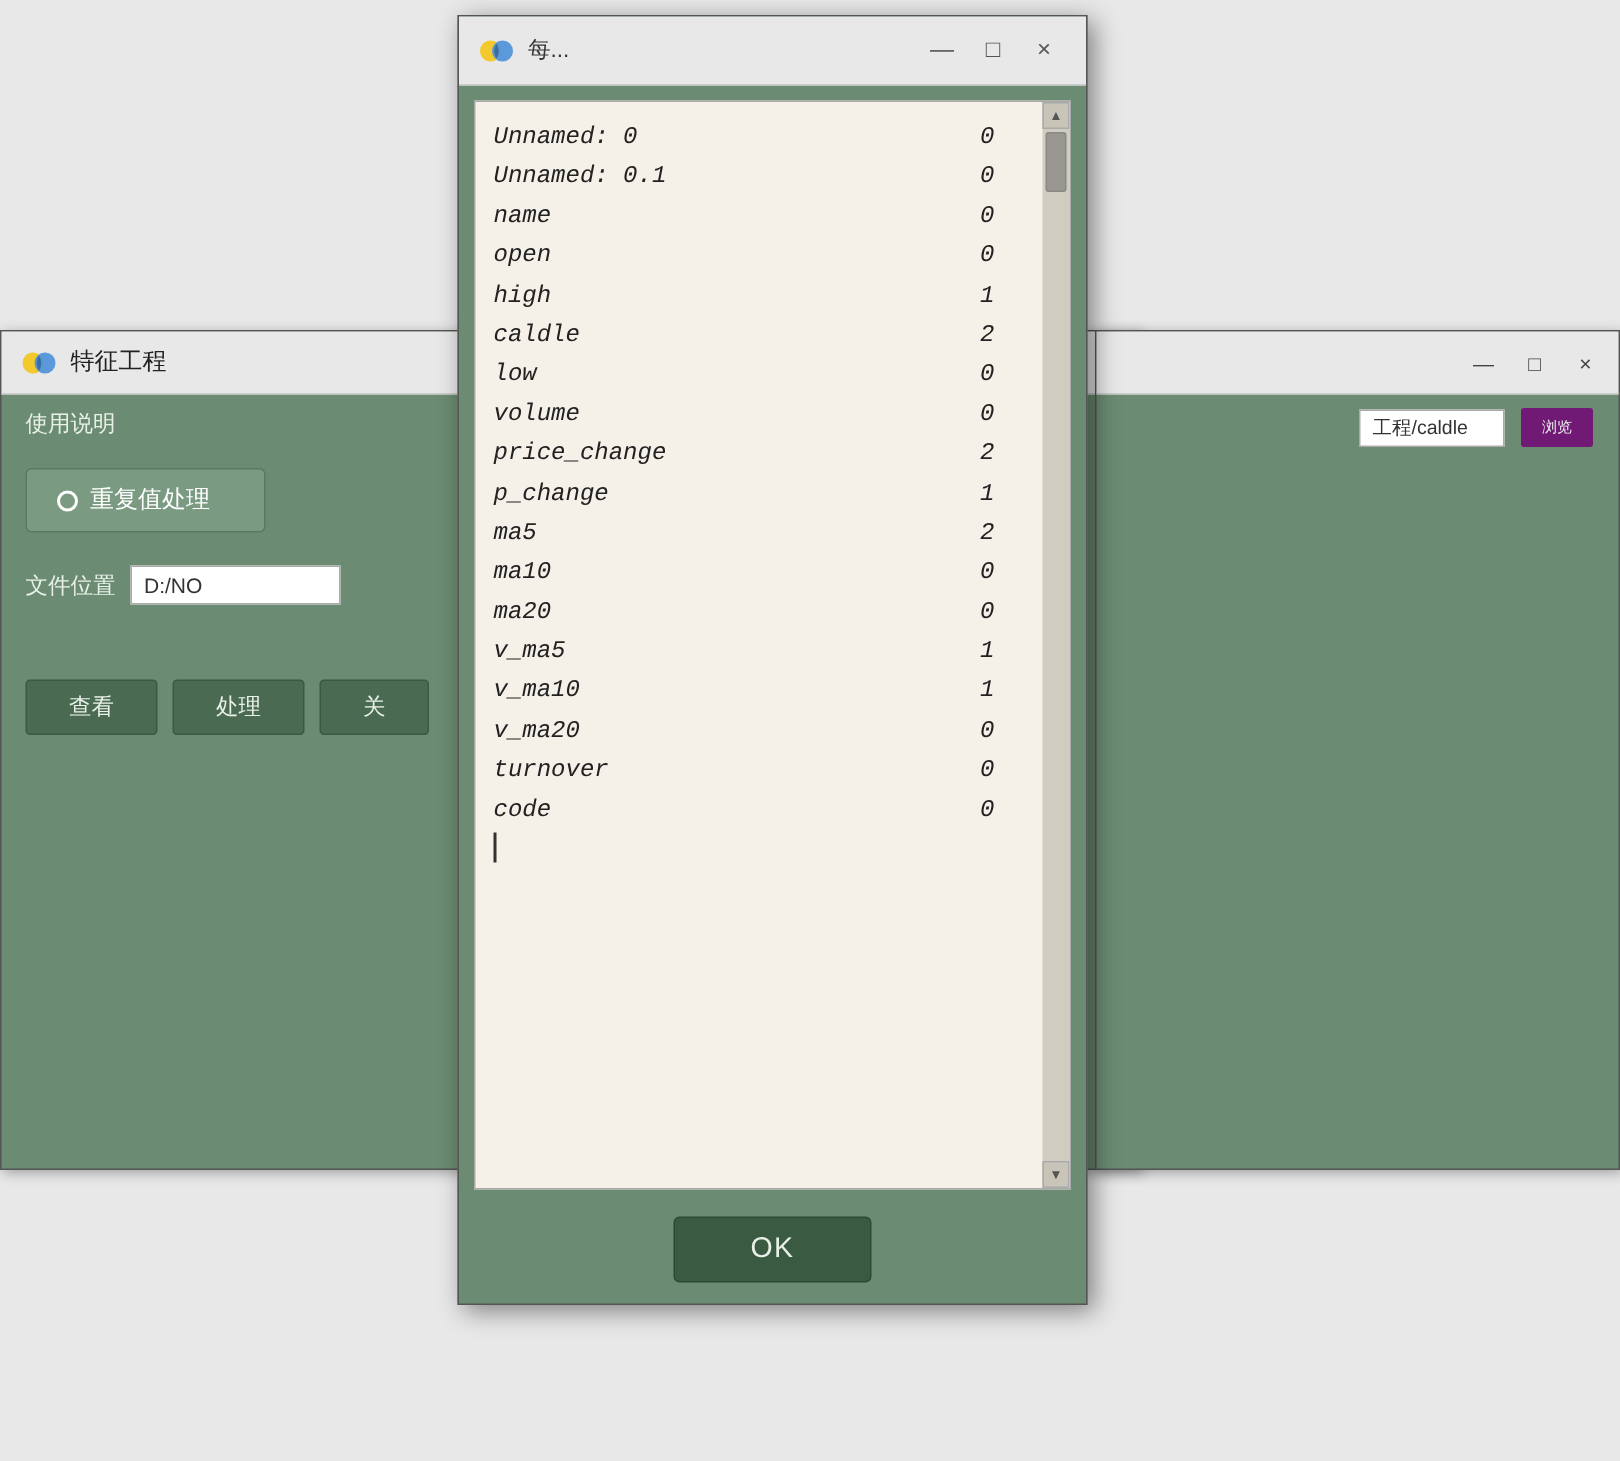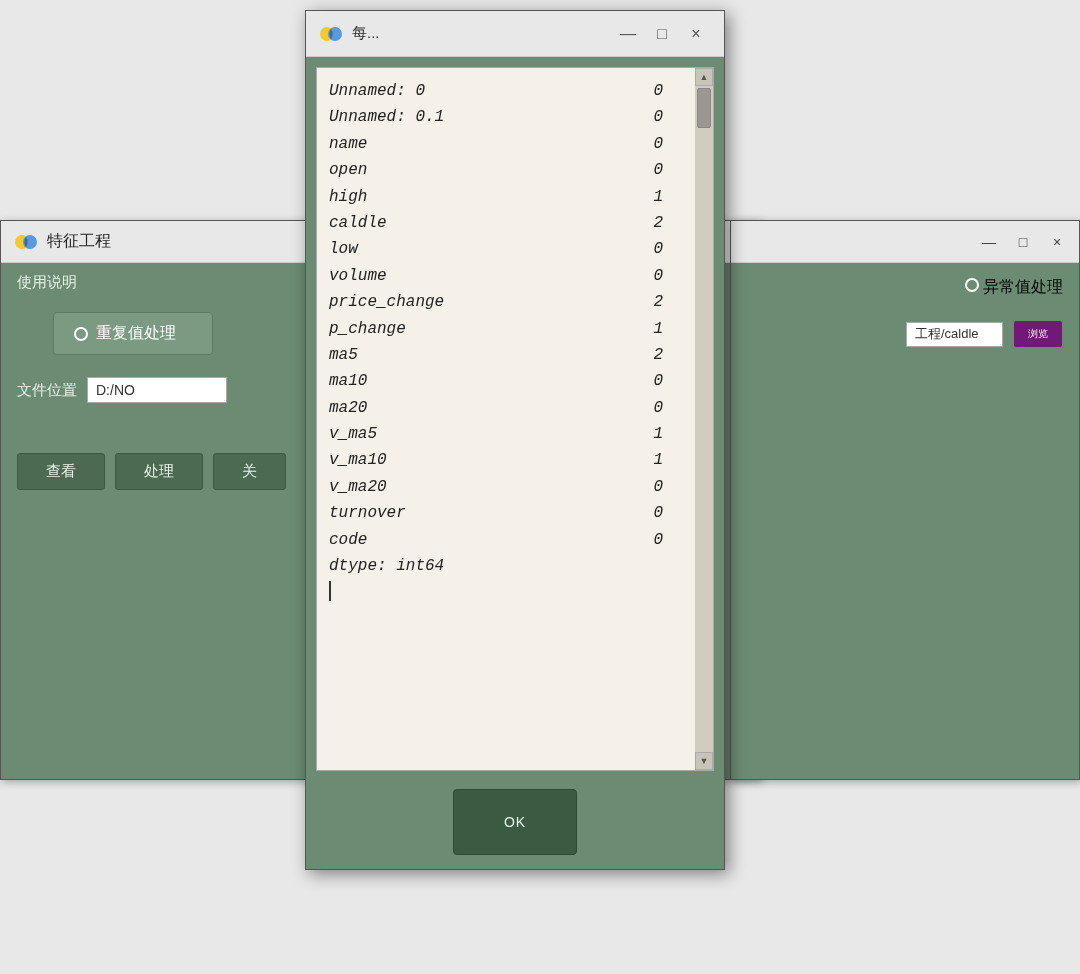--- a/index.html
+++ b/index.html
@@ -52,21 +52,20 @@
       background: #7a9a82;
       border: 1px solid #5a7a62;
       border-radius: 4px;
       padding: 10px 20px;
       display: flex;
       align-items: center;
       gap: 8px;
       font-size: 16px;
       color: #fff;
       min-width: 160px;
-      margin-left: 36px;
     }
     .radio-circle {
       width: 14px;
       height: 14px;
       border-radius: 50%;
       border: 2px solid #fff;
       background: transparent;
       display: inline-block;
       flex-shrink: 0;
     }
@@ -295,22 +294,22 @@
       display: flex;
       justify-content: center;
       padding: 8px 0 14px;
       flex-shrink: 0;
     }
     .btn-ok {
       background: #3a5a42;
       color: #e8f0e8;
       border: 1px solid #2a4a32;
       border-radius: 4px;
-      padding: 24px 50px;
-      font-size: 14px;
+      padding: 10px 50px;
+      font-size: 19px;
       cursor: pointer;
       letter-spacing: 1px;
     }
 
     
     .app-logo {
       width: 26px;
       height: 26px;
       flex-shrink: 0;
     }
@@ -343,26 +342,20 @@
     <button class="btn-green">处理</button>
     <button class="btn-green">关</button>
   </div>
 </div>
 
 <div class="right-window">
   <div class="titlebar">
     <button class="win-ctrl">—</button>
     <button class="win-ctrl">□</button>
     <button class="win-ctrl close-ctrl">×</button>
-  </div>
-  <div class="section-row">
-    <div class="radio-btn-group">
-      <span class="radio-circle"></span>
-      <span>异常值处理</span>
-    </div>
   </div>
   <div class="file-row">
     <input class="file-input" type="text" value="工程/caldle" style="">
     <button class="btn-browse">浏览</button>
   </div>
 </div>
 
 <div class="main-dialog">
   <div class="titlebar">
     <svg class="app-logo" viewBox="0 0 26 26">
@@ -447,24 +440,20 @@
             <span class="data-val">0</span>
           </div>
           <div class="data-row">
             <span class="data-key">turnover</span>
             <span class="data-val">0</span>
           </div>
           <div class="data-row">
             <span class="data-key">code</span>
             <span class="data-val">0</span>
           </div>
-          <div class="data-row">
-            <span class="data-key">dtype: int64</span>
-            <span class="data-val"></span>
-          </div>
           <div style="height: 20px; border-left: 2px solid rgb(51, 51, 51); margin-top: 2px;"></div>
         </div>
       <div class="scrollbar-track">
         <div class="scrollbar-arrow">▲</div>
         <div class="scrollbar-thumb"></div>
         <div class="scrollbar-arrow" style="margin-top:auto;">▼</div>
       </div>
     </div>
   </div>
 

